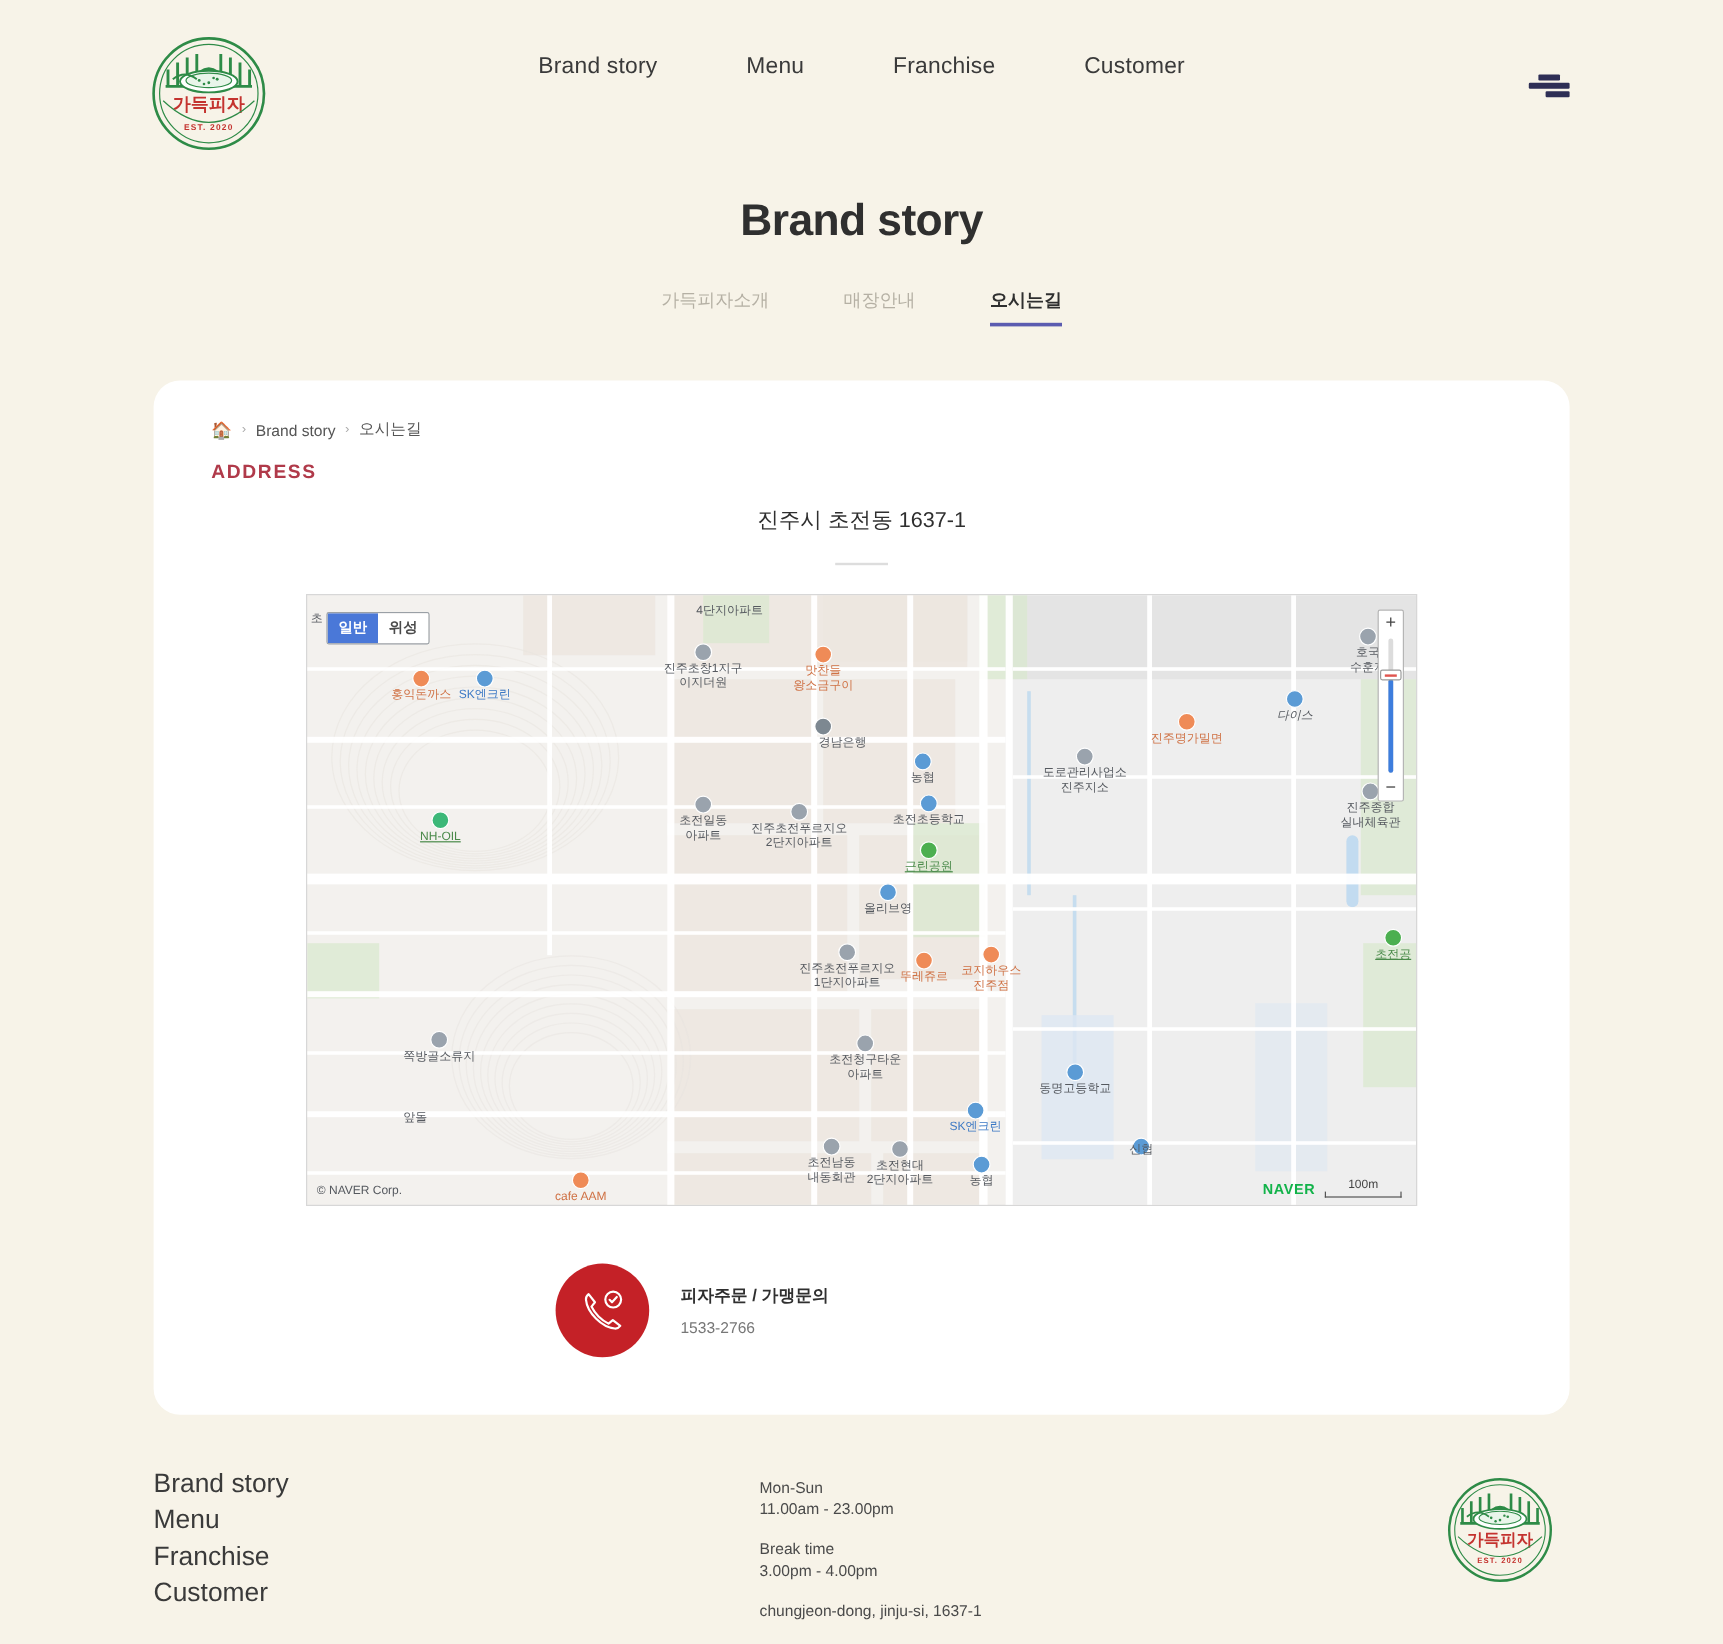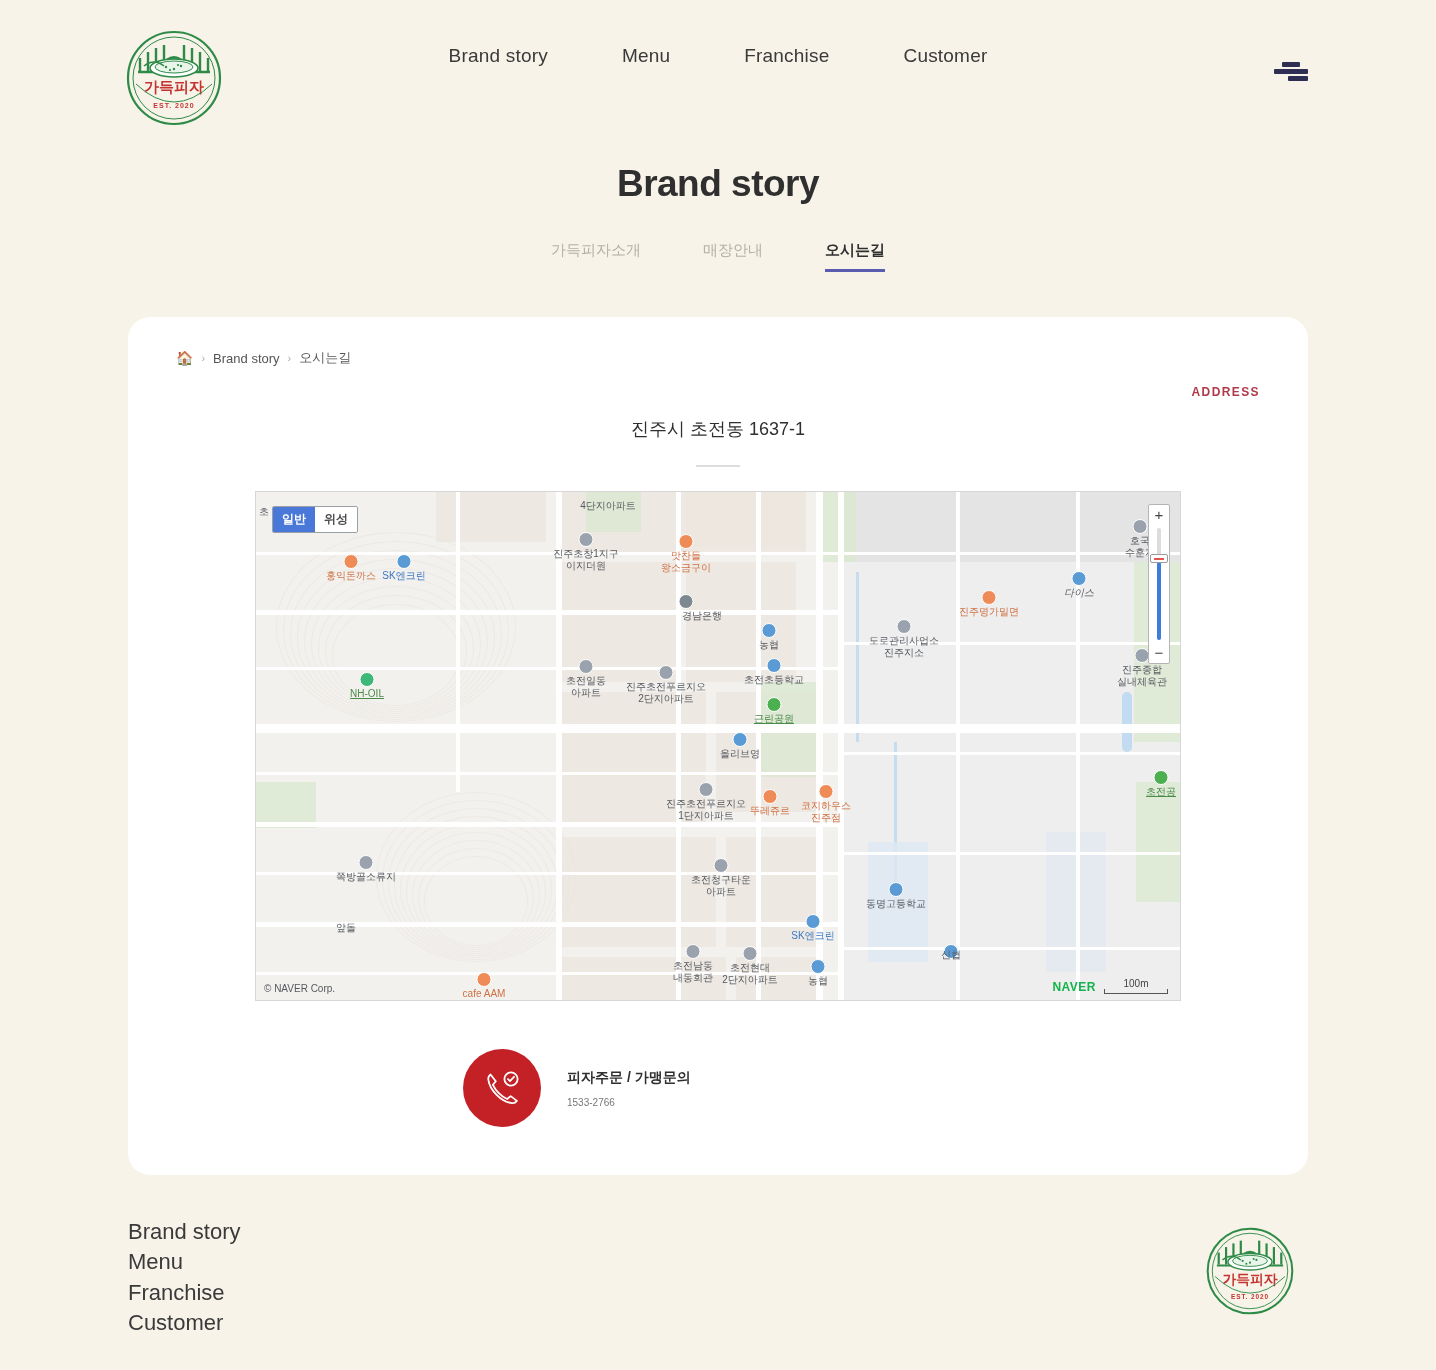--- a/index.html
+++ b/index.html
@@ -57,21 +57,21 @@
     position:relative;margin:45px auto 0;width:1180px;background:#fff;
     border-radius:22px;padding:32px 48px 48px;
   }
   .breadcrumb{
     display:flex;align-items:center;gap:8px;font-size:13px;color:#555;
   }
   .breadcrumb .sep{color:#aaa;font-size:11px;}
   .bc-home{font-size:14px;color:#666;}
 
   .addr-label{
-    text-align:right;font-size:12px;font-weight:bold;color:#b03a4a;
+    text-align:left;font-size:16px;font-weight:bold;color:#b03a4a;
     letter-spacing:1.4px;margin-top:18px;
   }
   .addr-value{
     text-align:center;font-size:18px;color:#2f2f2f;margin-top:18px;
   }
   .addr-rule{
     width:44px;height:2px;background:#ddd;margin:24px auto 0;
   }
 
   
@@ -135,21 +135,21 @@
 
   
   .contact{
     display:flex;align-items:center;gap:26px;margin:48px 0 0 287px;
   }
   .contact .circle{
     width:78px;height:78px;border-radius:50%;background:#c42127;
     display:flex;align-items:center;justify-content:center;flex:none;
   }
   .contact .ct-title{font-size:14px;font-weight:bold;color:#2f2f2f;}
-  .contact .ct-num{font-size:10px;color:#777;margin-top:10px;}
+  .contact .ct-num{font-size:13px;color:#777;margin-top:10px;}
 
   
   .footer{
     position:relative;width:1180px;margin:42px auto 0;display:flex;
   }
   .f-nav{width:505px;}
   .f-nav a{display:block;font-size:22px;color:#3a3a3a;text-decoration:none;
     line-height:1.38;}
   .f-info{font-size:13px;color:#4a4a4a;line-height:1.36;padding-top:10px;}
   .f-info .gap{height:16px;}
@@ -475,20 +475,29 @@
 </div>
 
 <div class="footer">
   <div class="f-nav">
     <a href="#">Brand story</a>
     <a href="#">Menu</a>
     <a href="#">Franchise</a>
     <a href="#">Customer</a>
   </div>
 
+  <div class="f-info">
+    <div>Mon-Sun</div>
+    <div>11.00am - 23.00pm</div>
+    <div class="gap"></div>
+    <div>Break time</div>
+    <div>3.00pm - 4.00pm</div>
+    <div class="gap"></div>
+    <div>chungjeon-dong, jinju-si, 1637-1</div>
+  </div>
 
   <div class="f-logo">
     <svg viewBox="0 0 100 100" width="92" height="92">
       <circle cx="50" cy="50" r="46" fill="none" stroke="#2e8b47" stroke-width="2.2"></circle>
       <circle cx="50" cy="50" r="41" fill="none" stroke="#2e8b47" stroke-width="1"></circle>
       <g stroke="#2e8b47" stroke-width="2.4">
         <line x1="14" y1="44" x2="86" y2="44"></line>
         <line x1="16" y1="30" x2="16" y2="43"></line>
           <line x1="24" y1="24" x2="24" y2="43"></line>
         <line x1="32" y1="20" x2="32" y2="43"></line>

